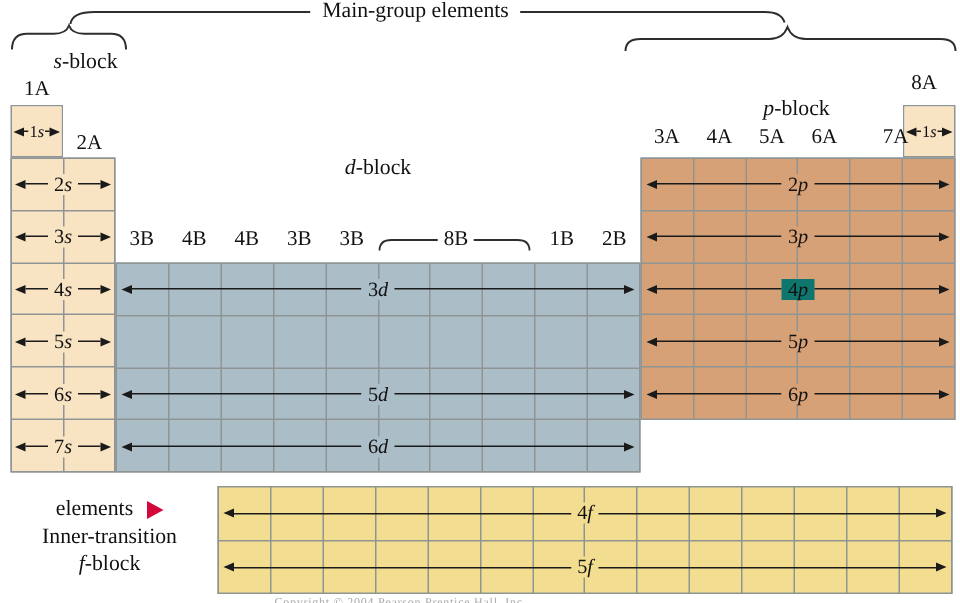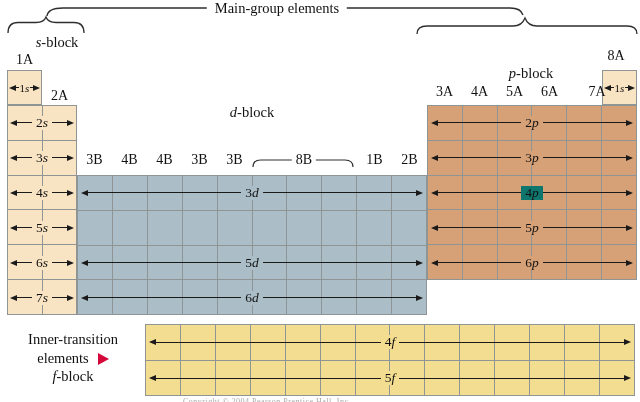--- a/index.html
+++ b/index.html
@@ -43,22 +43,22 @@
 
   <div class="abs center title" style="left:46px;top:42px;margin-left:11px;"><i>s</i><span>-block</span></div>
 
   <div class="abs center title" style="left:531px;top:73px;"><i>p</i><span>-block</span></div>
 
   <div class="abs" style="left:77px;top:104px;width:350px;text-align:center;">
     <div class="title"><i>d</i><span>-block</span></div>
   </div>
 
   <div class="abs" style="left:6px;top:330px;width:134px;text-align:center;line-height:18.5px;">
+    <div class="title"><span>elements</span><span class="tri" id="red-tri" style="border-left-color: rgb(212, 8, 58);"></span></div>
     <div class="title">Inner-transition</div>
-    <div class="title"><span>elements</span><span class="tri" id="red-tri" style="border-left-color: rgb(212, 8, 58);"></span></div>
     <div class="title"><i>f</i><span>-block</span></div>
   </div>
 
   <div class="ghdr" style="left:304px;top:160px;background:#fff;padding:0 4px;">8B</div>
 
   <div id="copyright" style="left:183px;top:397px;">Copyright © 2004 Pearson Prentice Hall, Inc.</div>
 <div class="block" style="left: 7px; top: 70px; width: 35px; height: 35px; grid-template-columns: repeat(1, 1fr); grid-template-rows: repeat(1, 1fr); background: rgb(143, 148, 148); border-color: rgb(143, 148, 148);">
       <div class="cell" style="background: rgb(248, 227, 195);"></div>
     </div>
     <div class="block" style="left: 7px; top: 105px; width: 70px; height: 210px; grid-template-columns: repeat(2, 1fr); grid-template-rows: repeat(6, 1fr); background: rgb(143, 148, 148); border-color: rgb(143, 148, 148);">

